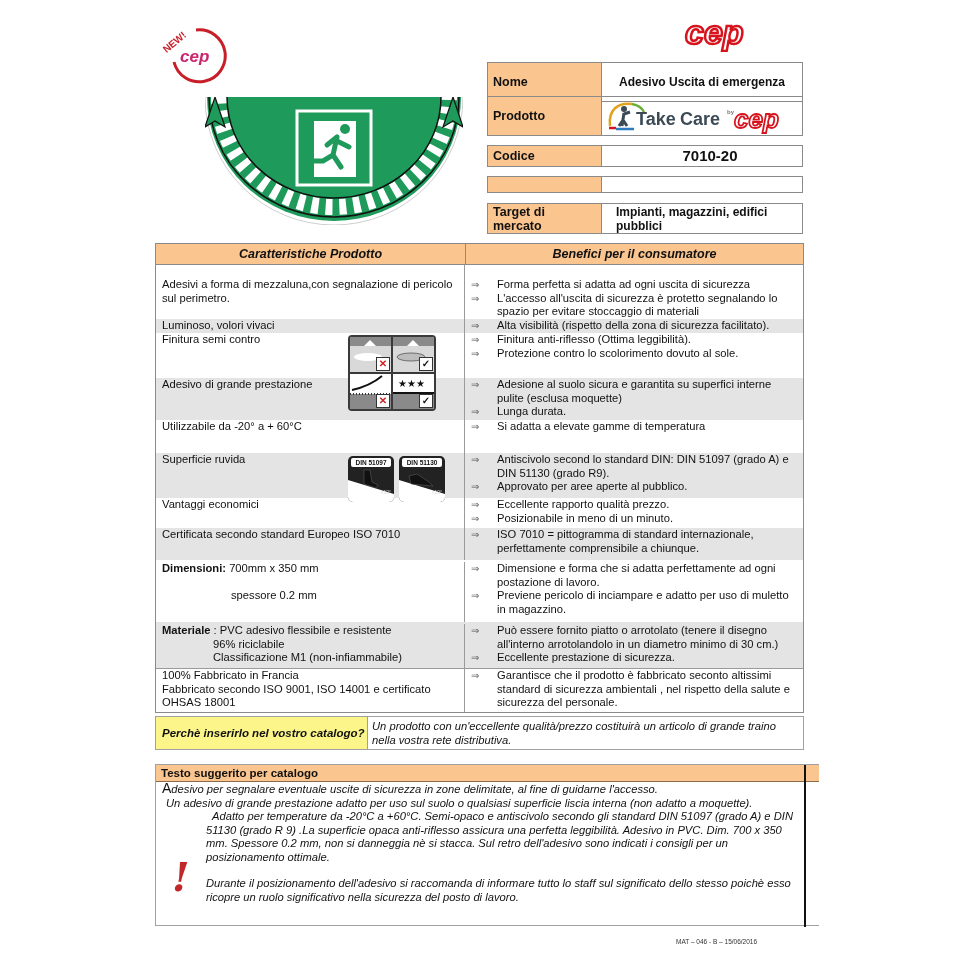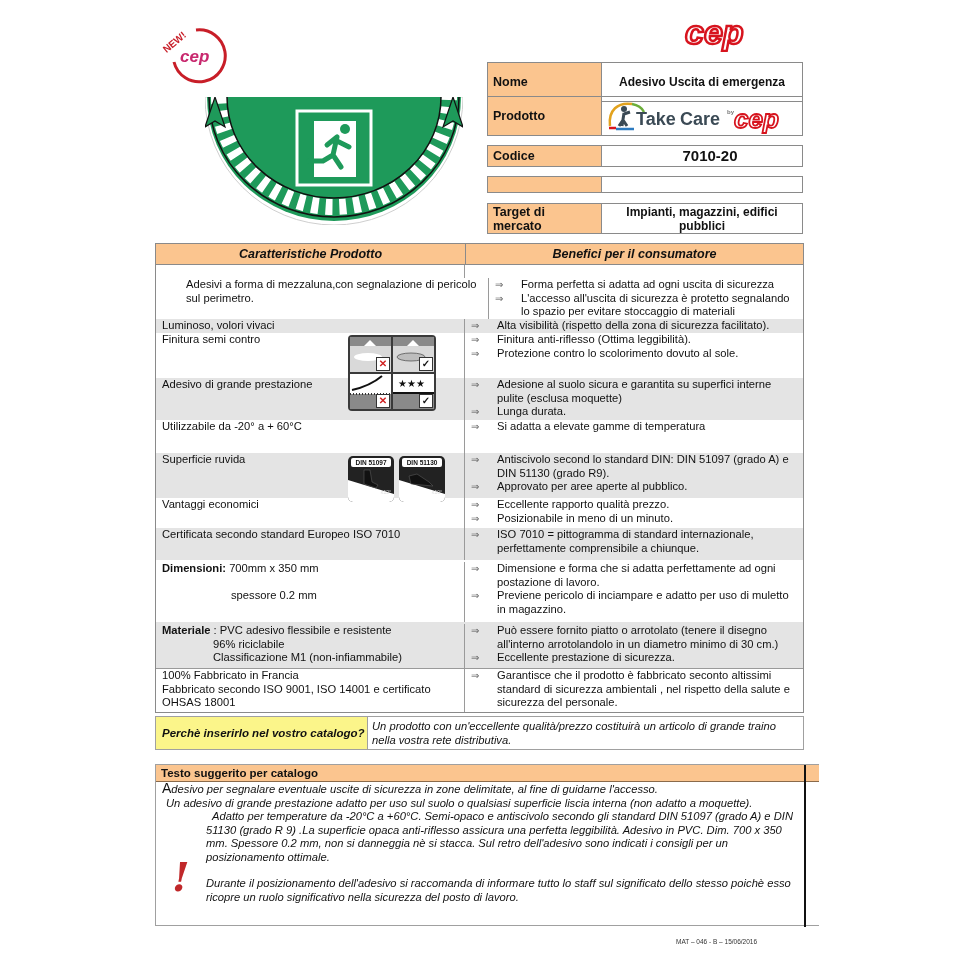--- a/index.html
+++ b/index.html
@@ -9,21 +9,21 @@
   
   .new-badge { left:160px; top:22px; width:72px; height:62px; }
   .cep-top { left:683px; top:14px; width:84px; height:38px; }
 
   
   .sign { left:205px; top:97px; width:258px; height:128px; }
 
   
   .info-row { left:487px; width:316px; display:flex; border:1px solid #8a8a8a; box-sizing:border-box; }
   .info-label { width:114px; background:#fbc58f; border-right:1px solid #8a8a8a; font-weight:bold; font-size:12.5px; padding:0 5px; box-sizing:border-box; display:flex; align-items:center; line-height:14px; }
-  .info-value { flex:1; display:flex; align-items:center; justify-content:center; font-weight:bold; font-size:12px; text-align:center; line-height:14px; }
+  .info-value { flex:1; display:flex; align-items:center; justify-content:center; font-weight:bold; font-size:12px; line-height:14px; }
   .code-val { font-size:15px;margin-left:16px; }
 
   
   .main-table { left:155px; top:243px; width:649px; border:1px solid #8a8a8a; box-sizing:border-box; }
   .th-row { display:flex; background:#fbc58f; height:20px; border-bottom:1px solid #8a8a8a; }
   .th { font-weight:bold; font-size:12.5px; display:flex; align-items:center; justify-content:center;font-style:italic; }
   .th.left { width:309px; border-right:1px solid #8a8a8a; }
   .th.right { flex:1; }
   .trow { display:flex; font-size:11.2px; line-height:13.6px; }
   .trow.gray { background:#e4e4e4; }
@@ -142,21 +142,21 @@
   <div class="th-row">
     <div class="th left">Caratteristiche Prodotto</div>
     <div class="th right">Benefici per il consumatore</div>
   </div>
 
   <div class="trow" style="height:13px;">
       <div class="cell-left"></div>
       <div class="cell-right"></div>
     </div>
 
-  <div class="trow" style="height:41px;margin-left:24px;">
+  <div class="trow" style="height:41px;">
     <div class="cell-left">Adesivi a forma di mezzaluna,con segnalazione di pericolo sul perimetro.</div>
     <div class="cell-right">
       <div class="ben">
           <span class="arrow">⇒</span>
           <span class="ben-text">Forma perfetta si adatta ad ogni uscita di sicurezza</span>
         </div>
       <div class="ben">
           <span class="arrow">⇒</span>
           <span class="ben-text">L'accesso all'uscita di sicurezza è protetto  segnalando lo spazio per evitare  stoccaggio di materiali</span>
         </div>

